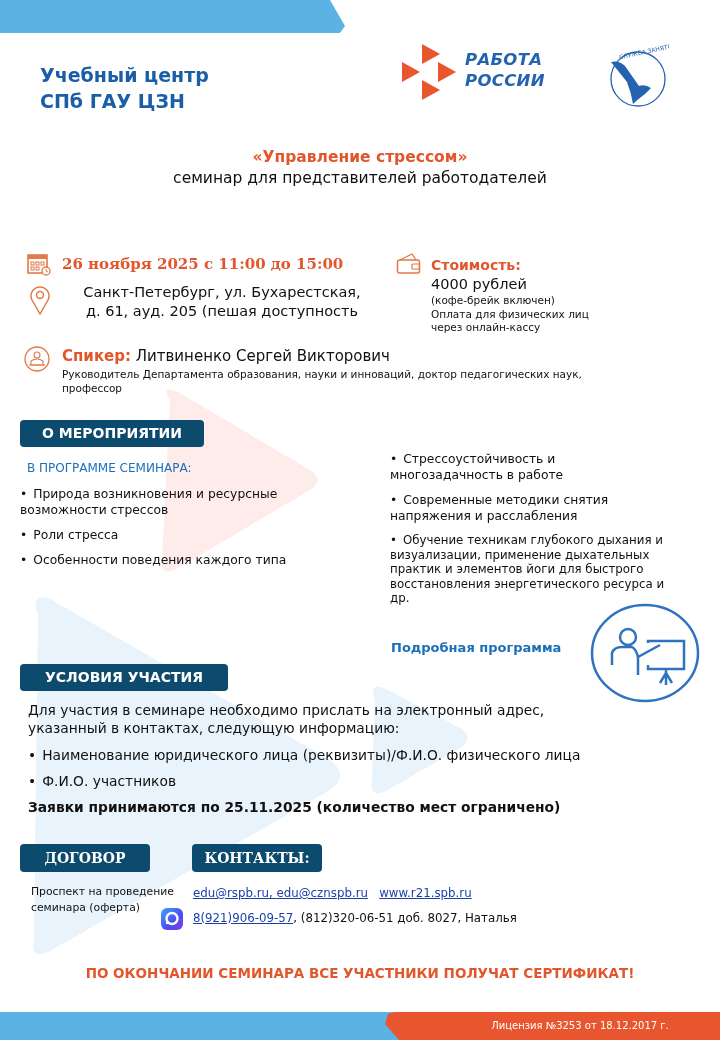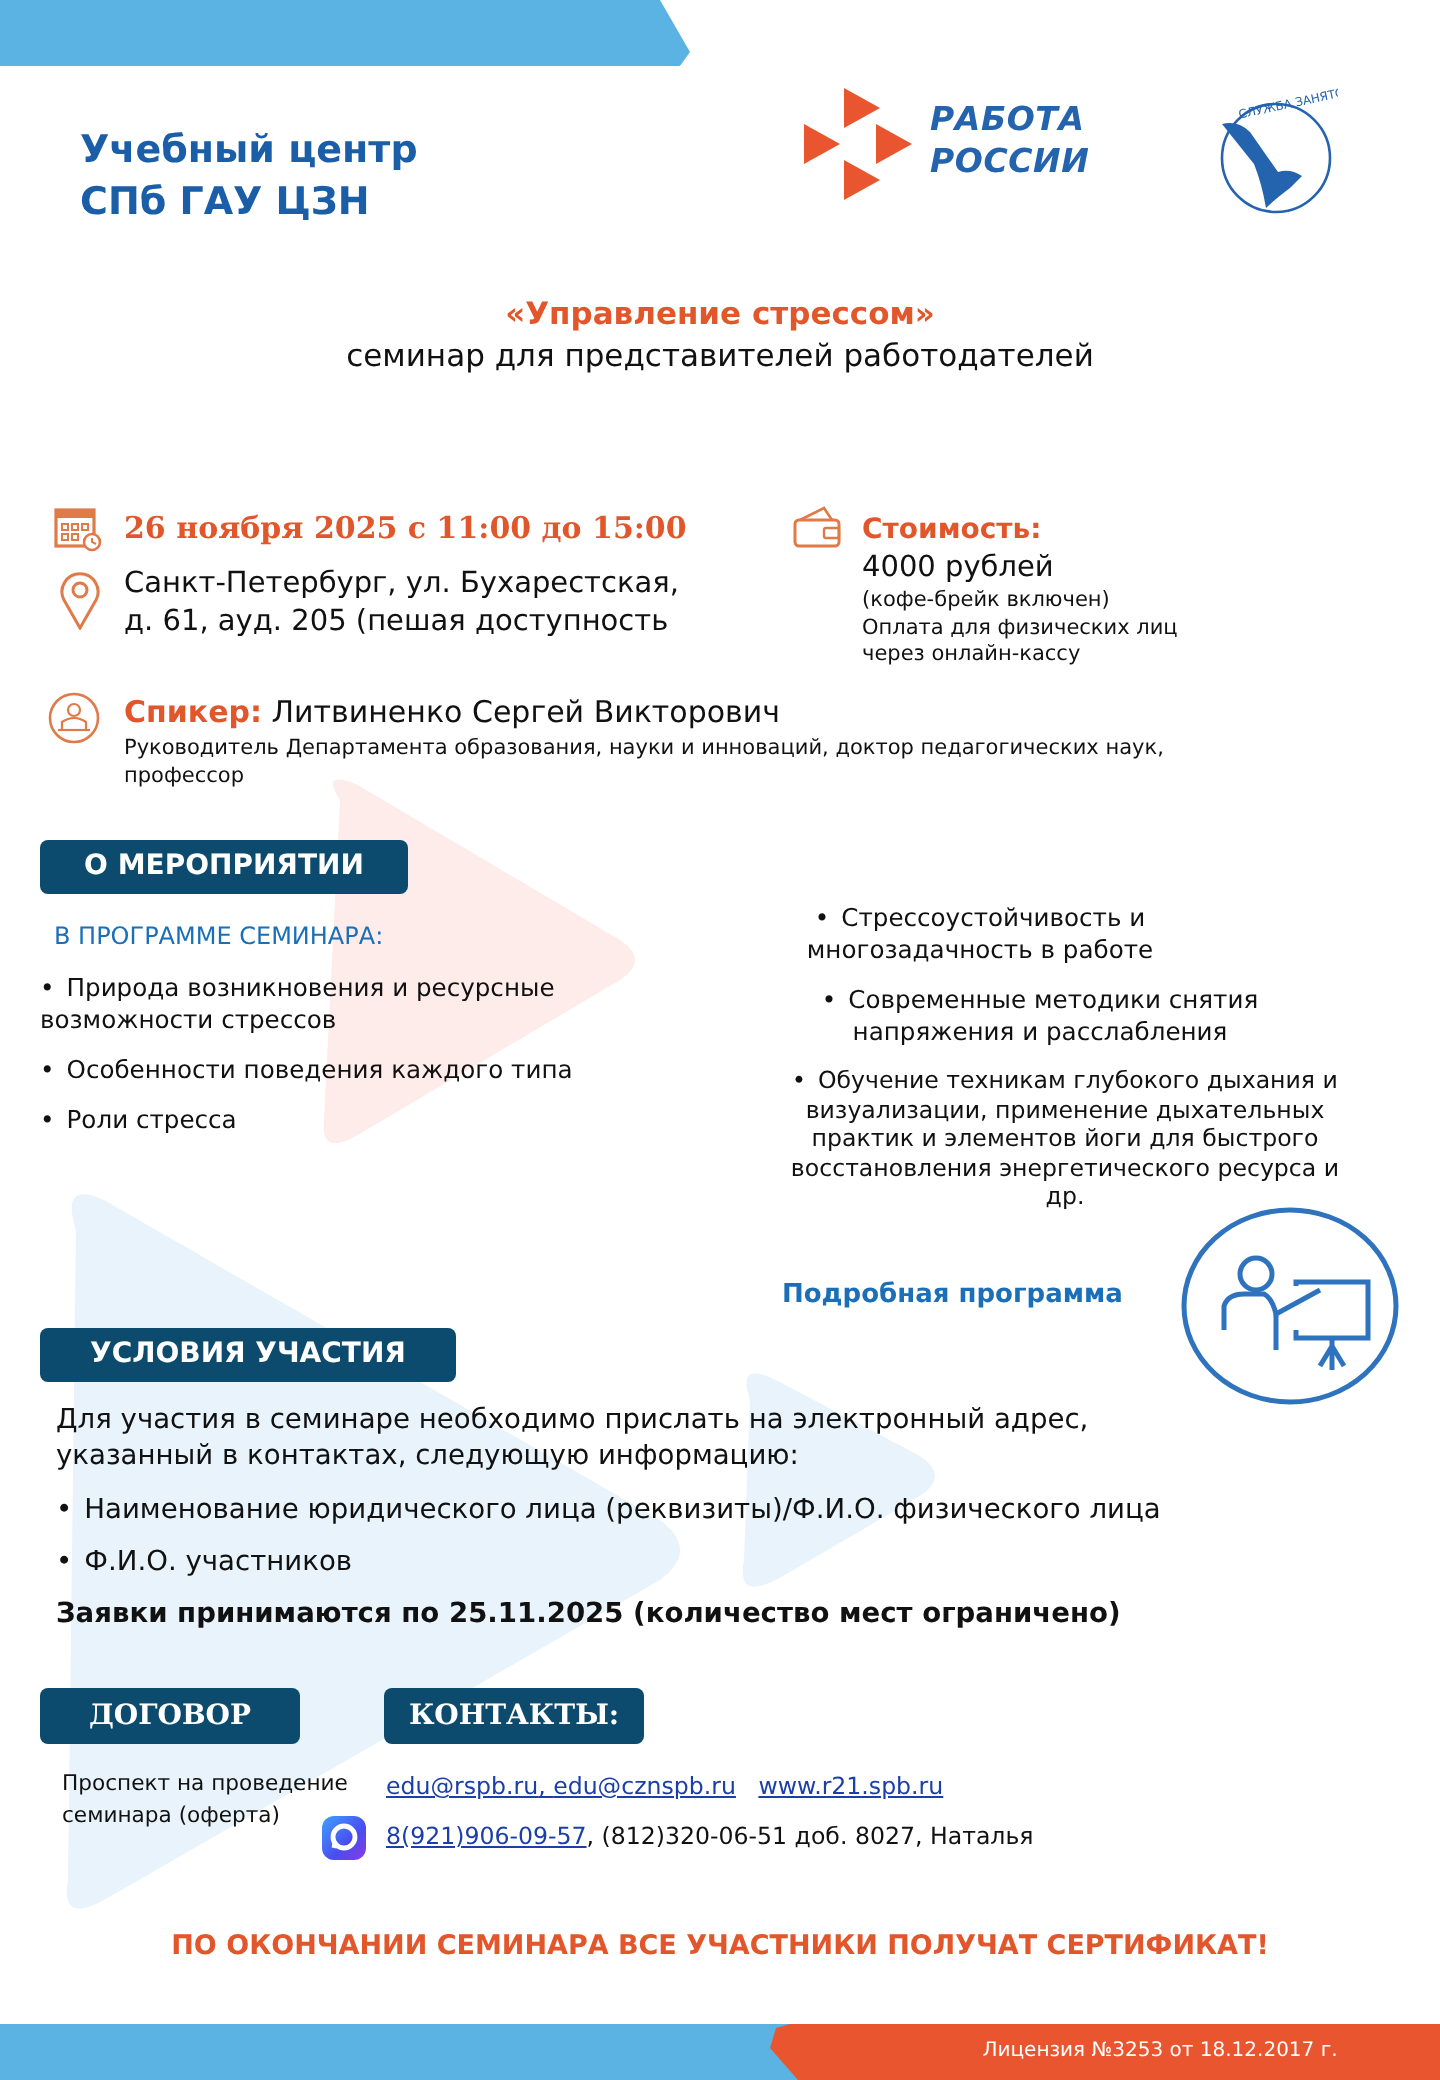--- a/index.html
+++ b/index.html
@@ -18,41 +18,41 @@
 
   .rabota-logo { left: 400px; top: 42px; width: 170px; height: 58px; z-index: 2; }
   .rabota-text { position: absolute; left: 65px; top: 7px; font-family: "DejaVu Sans", sans-serif; font-weight: bold; font-size: 16.5px; line-height: 21px; color: #2463ae; letter-spacing: 0.3px; font-style: italic; }
   .sz-logo { left: 605px; top: 42px; width: 64px; height: 66px; z-index: 2; }
 
   .seminar-title { left: 0; width: 720px; top: 148px; text-align: center; font-weight: bold; font-size: 15.5px; color: #e2562c; z-index: 2; }
   .seminar-sub { left: 0; width: 720px; top: 169px; text-align: center; font-size: 15.5px; color: #111; z-index: 2; }
 
   .icon { position: absolute; z-index: 2; }
   .date-text { left: 62px; top: 255px; font-family: "DejaVu Serif", serif; font-weight: bold; font-size: 15px; color: #e2562c; z-index: 2; }
-  .addr-text { left: 62px; top: 283px; font-size: 14.5px; line-height: 18.5px; color: #111; z-index: 2; width: 320px; }
+  .addr-text { left: 62px; top: 283px; font-size: 14.5px; line-height: 18.5px; color: #111; z-index: 2; width: 320px; text-align: center; }
 
   .cost-label { left: 431px; top: 257px; font-weight: bold; font-size: 14px; color: #e2562c; z-index: 2; }
   .cost-value { left: 431px; top: 276px; font-size: 14.5px; color: #111; z-index: 2; }
   .cost-note { left: 431px; top: 294px; font-size: 10.5px; line-height: 13.5px; color: #111; z-index: 2; }
 
   .speaker-line { left: 62px; top: 347px; font-size: 15px; color: #111; z-index: 2; text-align: center; }
   .speaker-line .lbl { font-weight: bold; color: #e2562c; }
   .speaker-desc { left: 62px; top: 367px; font-size: 10.5px; line-height: 14px; color: #111; z-index: 2; width: 560px; }
 
   .section-pill { position: absolute; background: #0c4a6e; color: #fff; font-weight: bold; border-radius: 4px; z-index: 2; text-align: center; }
   .pill-about { left: 20px; top: 420px; width: 184px; height: 27px; font-size: 14px; line-height: 27px; }
   .pill-cond { left: 20px; top: 664px; width: 208px; height: 27px; font-size: 14px; line-height: 27px; }
   .pill-dog { left: 20px; top: 844px; width: 130px; height: 28px; font-size: 14px; line-height: 28px; font-family: "DejaVu Serif", serif; }
   .pill-cont { left: 192px; top: 844px; width: 130px; height: 28px; font-size: 14px; line-height: 28px; font-family: "DejaVu Serif", serif; }
 
   .program-heading { left: 27px; top: 461px; font-weight: normal; font-size: 12px; color: #1a6fb8; z-index: 2; }
   .bullets-left { left: 20px; top: 486px; width: 330px; z-index: 2; font-size: 12.3px; line-height: 16px; color: #111; list-style: none; }
   .bullets-left li { margin-bottom: 9px; }
   .bullets-right { left: 390px; top: 451px; width: 290px; z-index: 2; font-size: 12.3px; line-height: 16px; color: #111; list-style: none; }
-  .bullets-right li { margin-bottom: 9px; text-align: center; }
+  .bullets-right li { margin-bottom: 9px; }
   .bullets-right li.small { font-size: 11.8px; line-height: 14.5px; }
   .dot { display: inline-block; margin-right: 6px; }
 
   .details-link { left: 391px; top: 640px; font-weight: bold; font-size: 13px; color: #1a6fb8; z-index: 2; text-decoration: none; }
   .teacher-icon { left: 590px; top: 603px; width: 110px; height: 100px; z-index: 2; }
 
   .cond-intro { left: 28px; top: 701px; width: 560px; font-size: 13.8px; line-height: 18px; color: #111; z-index: 2; }
   .cond-list { left: 28px; top: 746px; list-style: none; font-size: 13.8px; line-height: 18px; color: #111; z-index: 2; }
   .cond-list li { margin-bottom: 8px; }
   .deadline { left: 28px; top: 799px; font-weight: bold; font-size: 13.8px; color: #111; z-index: 2; }
@@ -153,22 +153,22 @@
   <span class="lbl">Спикер:</span>
   <span>Литвиненко Сергей Викторович</span>
 </div>
 <div class="abs speaker-desc">Руководитель Департамента образования, науки и инноваций, доктор педагогических наук, профессор</div>
 
 <div class="section-pill pill-about">О МЕРОПРИЯТИИ</div>
 <div class="abs program-heading">В ПРОГРАММЕ СЕМИНАРА:</div>
 
 <ul class="abs bullets-left">
   <li><span class="dot">•</span><span>Природа  возникновения  и ресурсные возможности стрессов</span></li>
+  <li><span class="dot">•</span><span>Роли  стресса</span></li>
   <li><span class="dot">•</span><span>Особенности поведения  каждого типа</span></li>
-  <li><span class="dot">•</span><span>Роли  стресса</span></li>
 </ul>
 
 <ul class="abs bullets-right">
   <li style="width:200px;"><span class="dot">•</span><span>Стрессоустойчивость и многозадачность  в работе</span></li>
   <li style="width:260px;"><span class="dot">•</span><span>Современные  методики  снятия напряжения  и расслабления</span></li>
   <li class="small" style="width:285px;"><span class="dot">•</span><span>Обучение техникам глубокого дыхания и визуализации, применение дыхательных практик и элементов йоги для быстрого восстановления энергетического ресурса и др.</span></li>
 </ul>
 
 <a class="abs details-link" href="#">Подробная программа</a>
 

